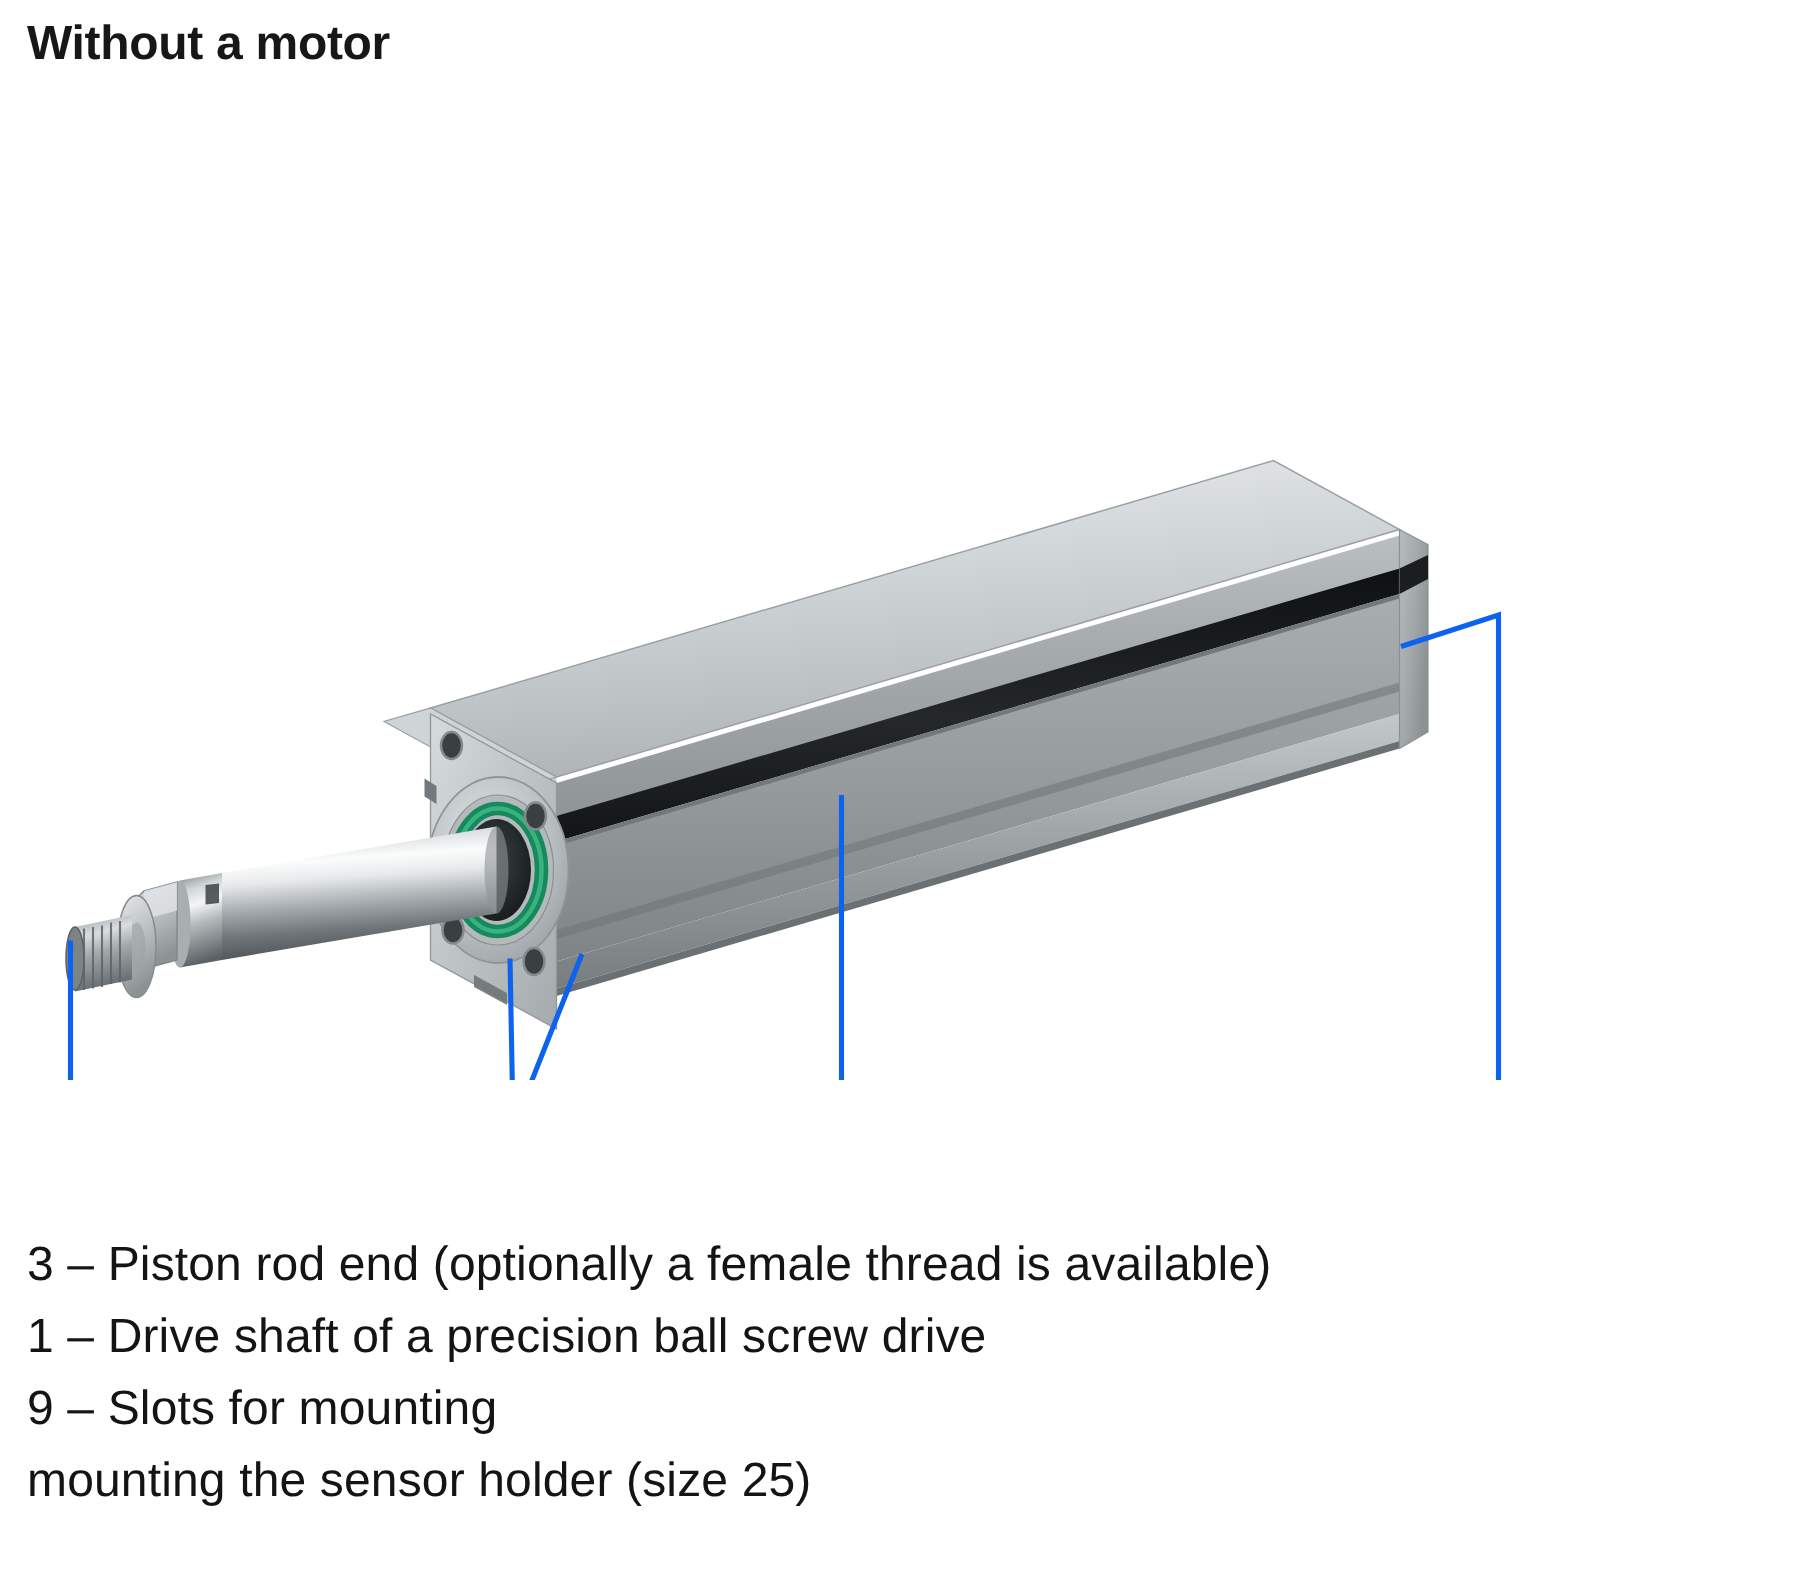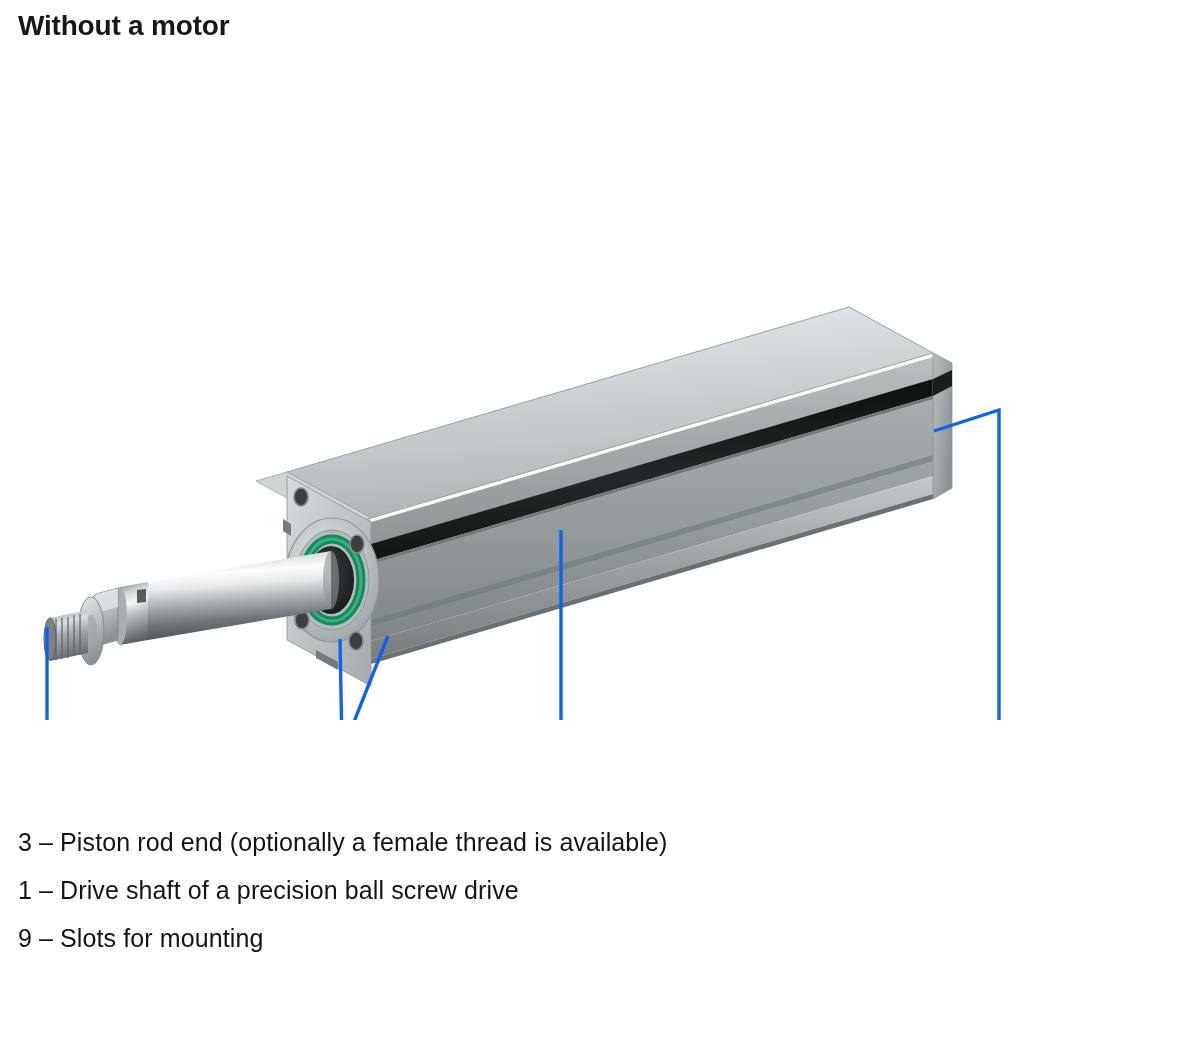--- a/index.html
+++ b/index.html
@@ -15,21 +15,21 @@
     overflow: hidden;
     font-family: "Liberation Sans", sans-serif;
     color: #111111;
   }
 
   
   .page-title {
     position: absolute;
     left: 18px;
     top: 10px;
-    font-size: 28px;
+    font-size: 32px;
     font-weight: bold;
     letter-spacing: -0.2px;
     color: #171717;
     white-space: nowrap;
   }
 
   
   .figure {
     position: absolute;
     left: 0;
@@ -42,21 +42,21 @@
   }
 
   
   .legend {
     position: absolute;
     left: 18px;
     top: 818px;
     width: 1120px;
   }
   .legend-line {
-    font-size: 25px;
+    font-size: 32px;
     line-height: 48px;
     color: #141414;
     letter-spacing: 0.1px;
   }
 </style>
 </head>
 <body>
 
 <div class="page-title">Without a motor</div>
 
@@ -271,13 +271,14 @@
         <text x="996" y="653" fill="#ffffff" font-size="31" font-family="Liberation Sans, sans-serif" text-anchor="middle" dominant-baseline="central">8</text>
       </g>
     </g>
   </svg>
 </div>
 
 <div class="legend">
   <div class="legend-line">3 – Piston rod end (optionally a female thread is available)</div>
   <div class="legend-line">1 – Drive shaft of a precision ball screw drive</div>
   <div class="legend-line">9 – Slots for mounting</div>
+  <div class="legend-line">mounting the sensor holder (size 25)</div>
 </div>
 
 </body></html>

